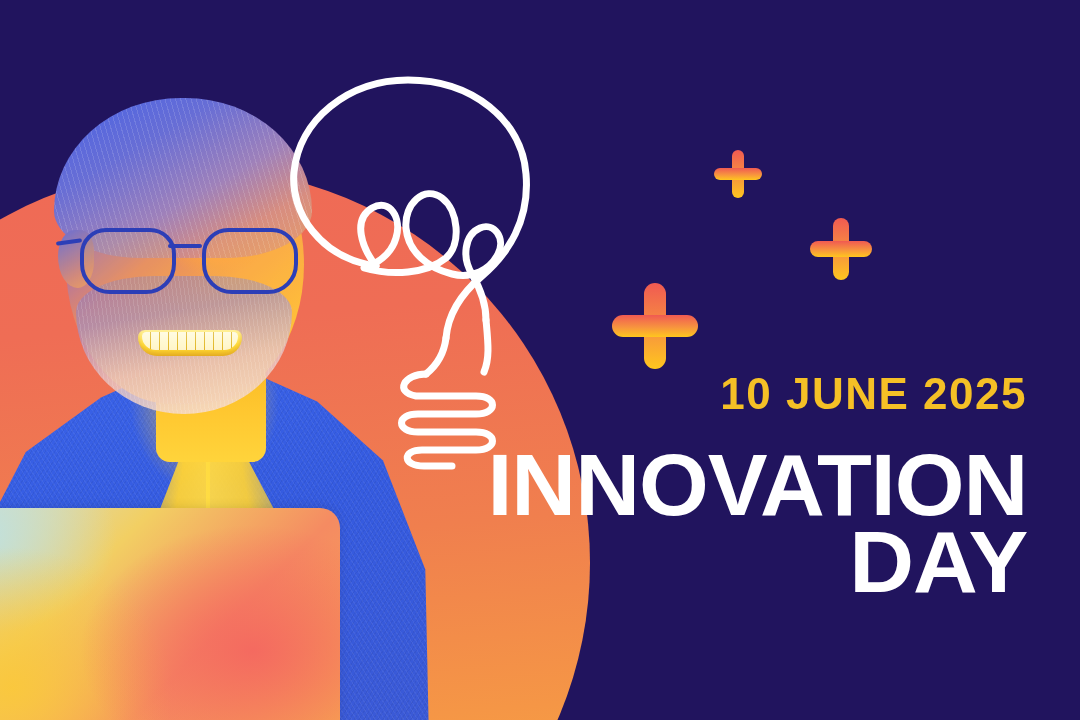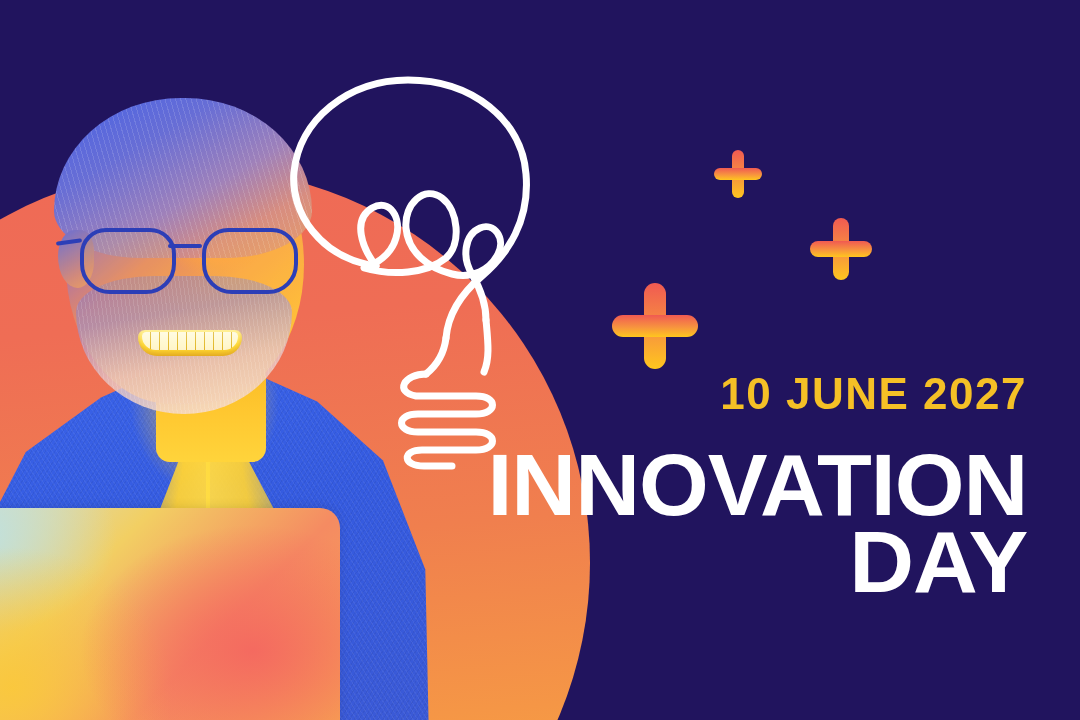--- a/index.html
+++ b/index.html
@@ -346,20 +346,20 @@
           <stop offset="0%" stop-color="#f05a52"></stop>
           <stop offset="55%" stop-color="#f7933f"></stop>
           <stop offset="100%" stop-color="#ffc61e"></stop>
         </linearGradient>
       </defs>
       <rect x="32" y="0" width="22" height="86" rx="11" fill="url(#pgL)"></rect>
       <rect x="0" y="32" width="86" height="22" rx="11" fill="url(#pgL)"></rect>
     </svg>
   </div>
 
-  <div class="date">10 JUNE 2027</div>
+  <div class="date">10 JUNE 2025</div>
 
   <div class="headline">
     <span class="line">INNOVATION</span>
     <span class="line">DAY</span>
   </div>
 
 </div>
 
 </body></html>

